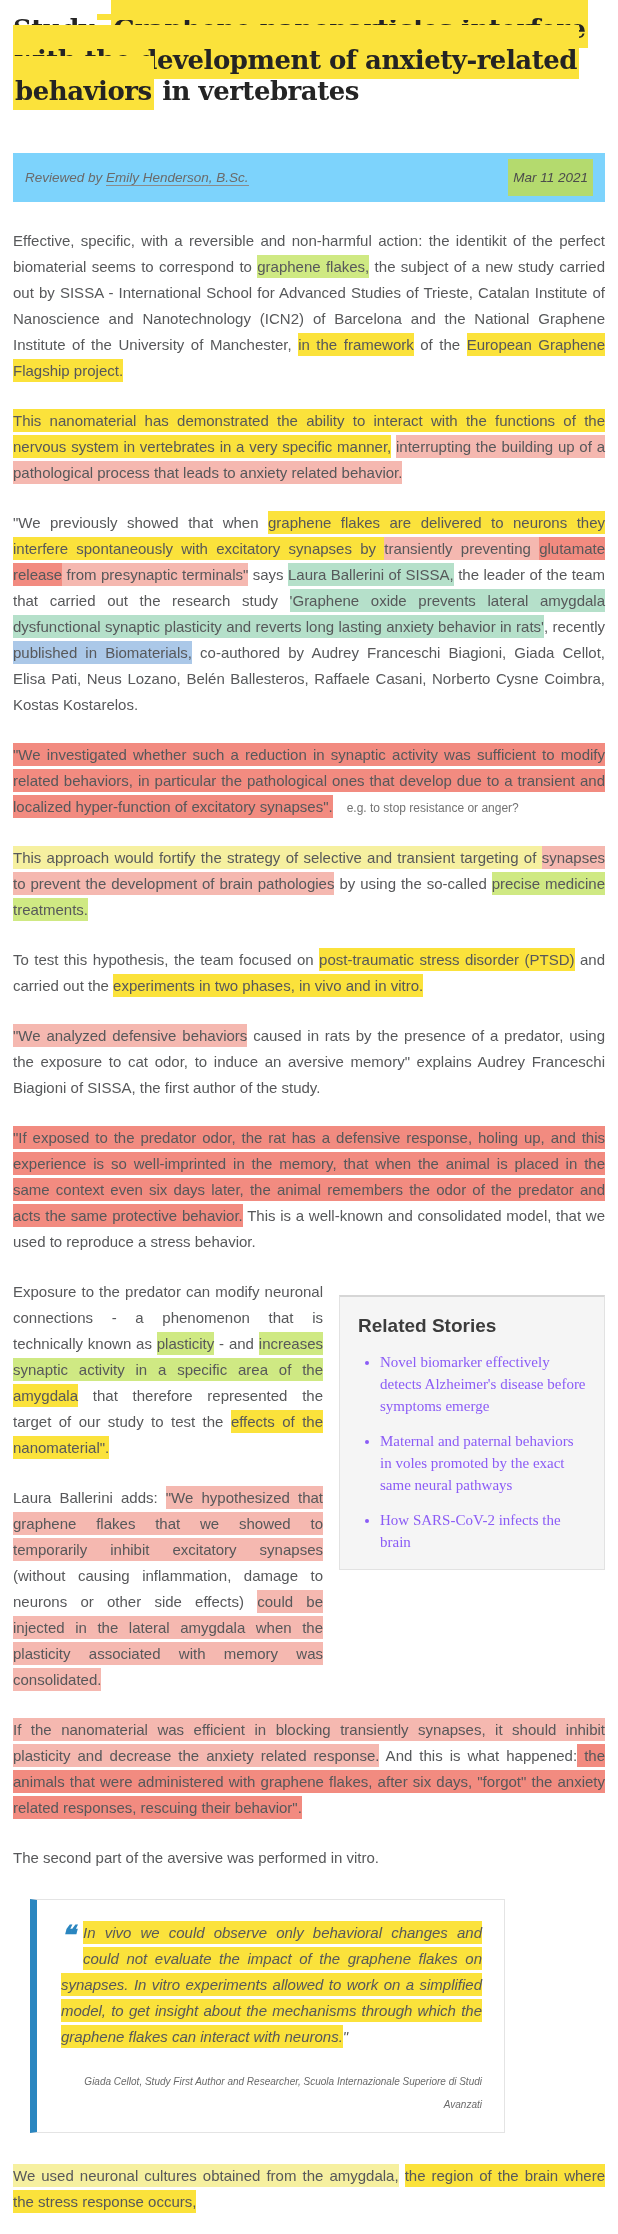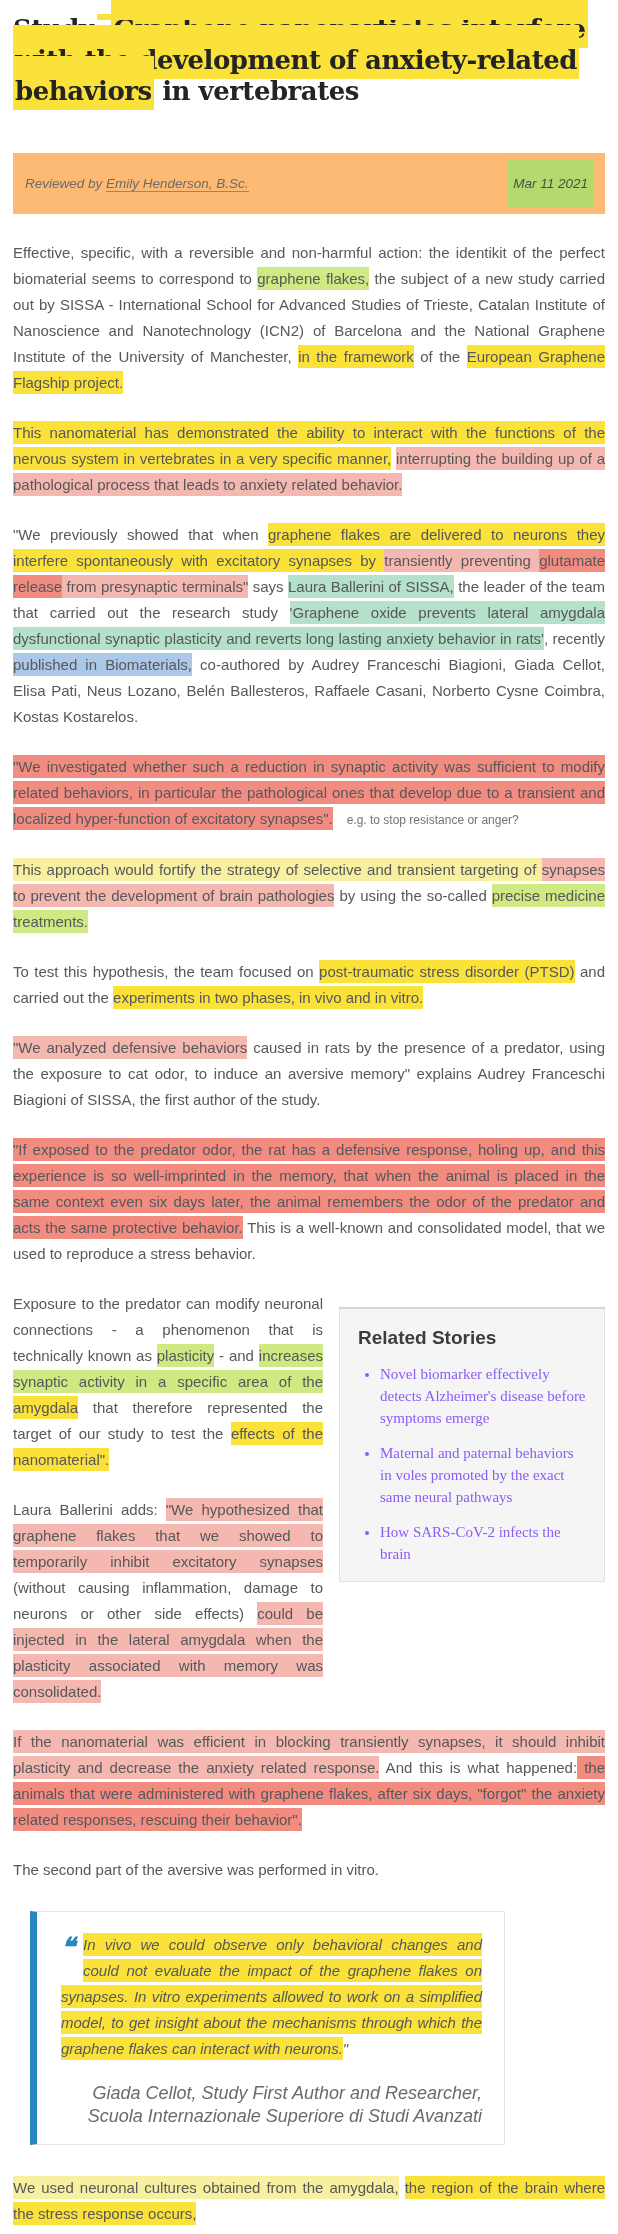--- a/index.html
+++ b/index.html
@@ -4,24 +4,24 @@
 <style>
   html,body{margin:0;padding:0;background:#ffffff;}
   body{font-family:"Liberation Sans",sans-serif;color:#57585a;width:618px;}
   .page{width:618px;box-sizing:border-box;padding:0 13px;position:relative;}
   .top-strip{position:absolute;top:0;left:97px;width:420px;height:6px;background:var(--hl-yellow);}
 
   h1.title{font-family:"DejaVu Serif",serif;font-weight:700;color:#242424;
     font-size:26px;line-height:31px;margin:14px 0 46px;letter-spacing:-0.5px;}
   .title .hl{padding:20px 2px 4px;}
 
-  .byline{background:#fdba74;display:flex;justify-content:space-between;align-items:center;
+  .byline{background:#7dd3fc;display:flex;justify-content:space-between;align-items:center;
     padding:6px 12px;font-style:italic;font-size:13.5px;color:#6b6b6b;margin-bottom:26px;}
   .byline .author{color:#6b6b6b;border-bottom:1px solid #8a8a8a;cursor:pointer;}
-  .byline .date{background:var(--hl-green);padding:17px 5px;color:#4c4c4c;}
+  .byline .date{background:var(--hl-green);padding:11px 5px;color:#4c4c4c;}
 
   p{margin:0 0 24px;font-size:15px;line-height:26px;text-align:justify;}
   .hl{padding:3px 0;}
   .hl-yellow{background:var(--hl-yellow);}
   .hl-paleyellow{background:var(--hl-paleyellow);}
   .hl-lime{background:var(--hl-lime);}
   .hl-pink{background:var(--hl-pink);}
   .hl-red{background:var(--hl-red);}
   .hl-mint{background:var(--hl-mint);}
   .hl-blue{background:var(--hl-blue);}
@@ -34,21 +34,21 @@
   .related h2{font-size:19px;color:#3c3c3c;margin:2px 0 14px;font-weight:700;}
   .related ul{margin:0;padding-left:22px;}
   .related li{font-size:15px;line-height:22px;color:#8b5cf6;margin-bottom:13px;cursor:pointer;font-family:Liberation Serif, serif;}
   .related li:last-child{margin-bottom:0;}
 
   blockquote.quote{margin:28px 100px 30px 17px;border:1px solid #e4e4e4;border-left:7px solid var(--accent-blue);
     padding:20px 22px 16px 24px;background:#ffffff;}
   .qmark{color:var(--accent-blue);font-size:26px;line-height:1;float:left;margin:2px 8px 0 0;
     font-family:"DejaVu Serif",serif;font-weight:bold;}
   blockquote.quote p{font-style:italic;margin:0 0 20px;}
-  .attrib{font-style:italic;text-align:right;font-size:18px;color:#6a6a6a;line-height:23px;}
+  .attrib{font-style:italic;text-align:right;font-size:10px;color:#6a6a6a;line-height:23px;}
 </style>
 </head>
 <body>
 
 <div class="page">
   <div class="top-strip"></div>
 
   <h1 class="title" id="page-title"><span>Study: </span><span class="hl hl-yellow">Graphene nanoparticles interfere</span><br><span class="hl hl-yellow">with the development of anxiety-related</span><br><span class="hl hl-yellow">behaviors</span><span> in vertebrates</span></h1>
 
   <div class="byline">

